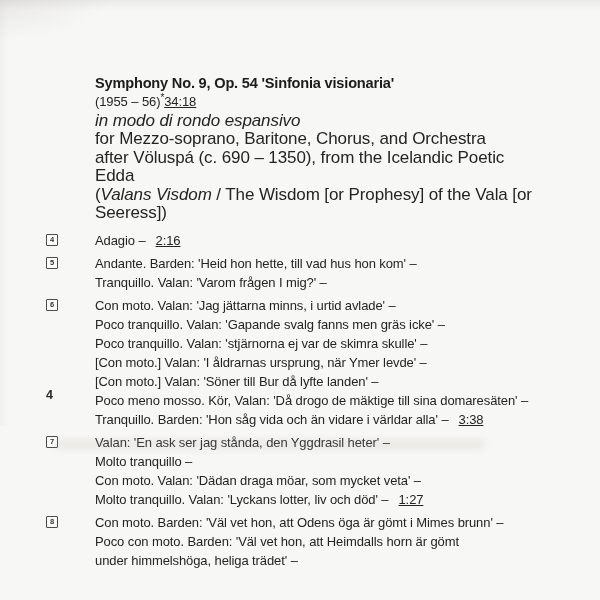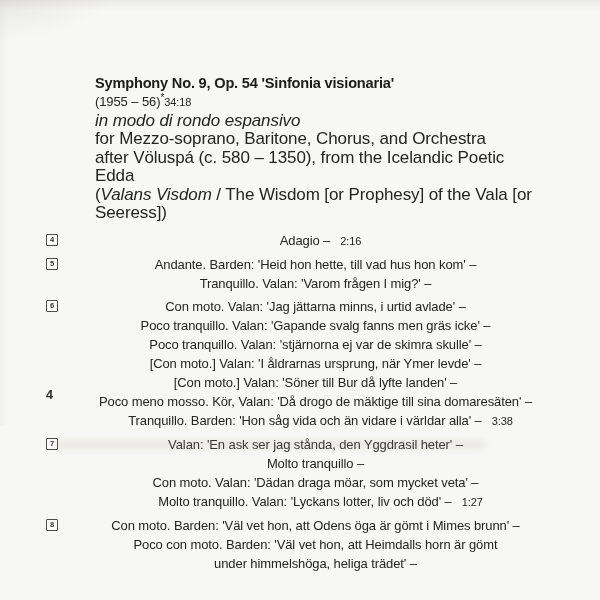--- a/index.html
+++ b/index.html
@@ -36,21 +36,21 @@
   .years-row {
     display: flex;
     justify-content: flex-start;
     align-items: baseline;
     font-size: 13px;
     line-height: 18.5px;
   }
   .years sup { font-size: 10px; vertical-align: super; line-height: 0; }
   .hline { font-size: 17px; line-height: 18.5px; }
   .italic { font-style: italic; }
-  .time { font-size: 11px; color: #242424; white-space: nowrap; }
+  .time { font-size: 13px; color: #242424; white-space: nowrap; text-decoration: underline; }
   .track-list { margin-top: 7px; }
   .track {
     display: flex;
     align-items: flex-start;
     margin-bottom: 4px;
   }
   .tnum-col { width: 49px; flex: 0 0 49px; padding-top: 3px; }
   .tnum {
     width: 12px; height: 12px;
     border: 1px solid #4c4c4c;
@@ -58,21 +58,21 @@
     background: #fbfbfa;
     font-size: 7.5px;
     line-height: 10px;
     text-align: center;
     color: #333;
     font-weight: 600;
   }
   .tlines { flex: 1 1 auto; }
   .tline {
     display: flex;
-    justify-content: center;
+    justify-content: flex-start;
     align-items: baseline;
     font-size: 13px;
     line-height: 19px;
   }
   .tline .ttext { padding-right: 10px; }
   .ghost-artifact {
     position: absolute;
     left: 55px; top: 439px;
     width: 430px; height: 11px;
     background: #b9b2a8;
@@ -96,21 +96,21 @@
   <div class="content">
 
     <div class="header">
       <div class="work-title">Symphony No. 9, Op. 54 'Sinfonia visionaria'</div>
       <div class="years-row">
         <span class="years"><span>(1955 – 56)</span><sup>*</sup></span>
         <span class="time">34:18</span>
       </div>
       <div class="hline italic">in modo di rondo espansivo</div>
       <div class="hline">for Mezzo-soprano, Baritone, Chorus, and Orchestra</div>
-      <div class="hline">after Völuspá (c. 580 – 1350), from the Icelandic Poetic Edda</div>
+      <div class="hline">after Völuspá (c. 690 – 1350), from the Icelandic Poetic Edda</div>
       <div class="hline"><span>(</span><span class="italic">Valans Visdom</span><span> / The Wisdom [or Prophesy] of the Vala [or Seeress])</span></div>
     </div>
 
     <div class="track-list" id="track-list">
         <div class="track">
           <div class="tnum-col">
             <div class="tnum">4</div>
           </div>
           <div class="tlines">
             <div class="tline">

